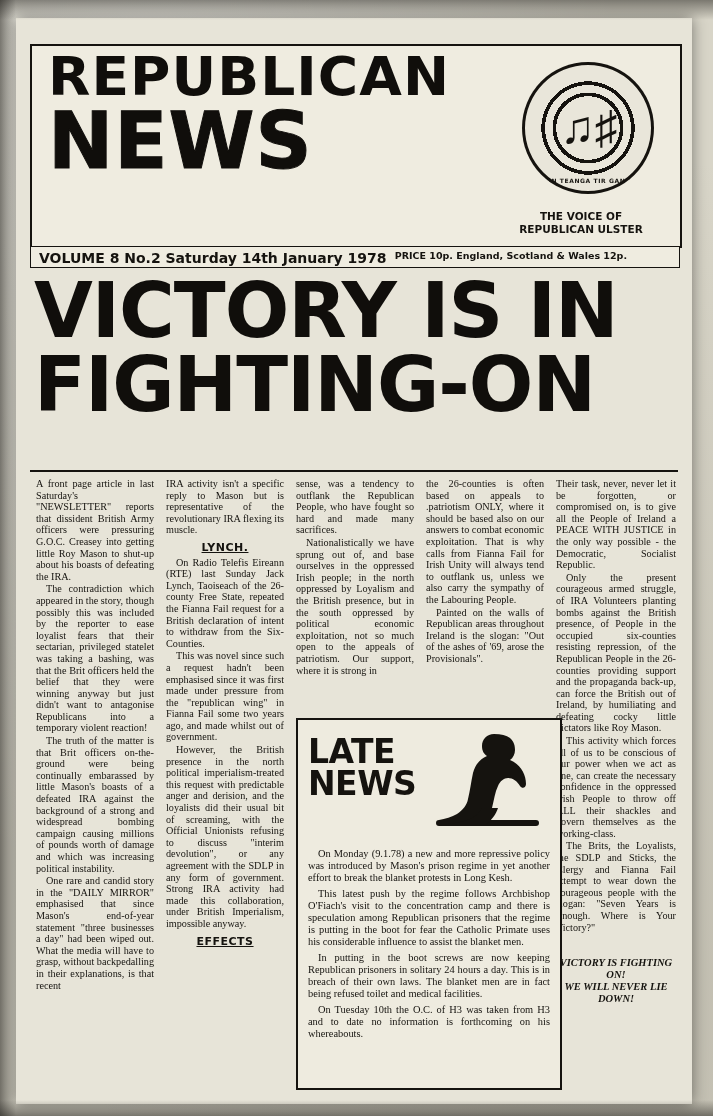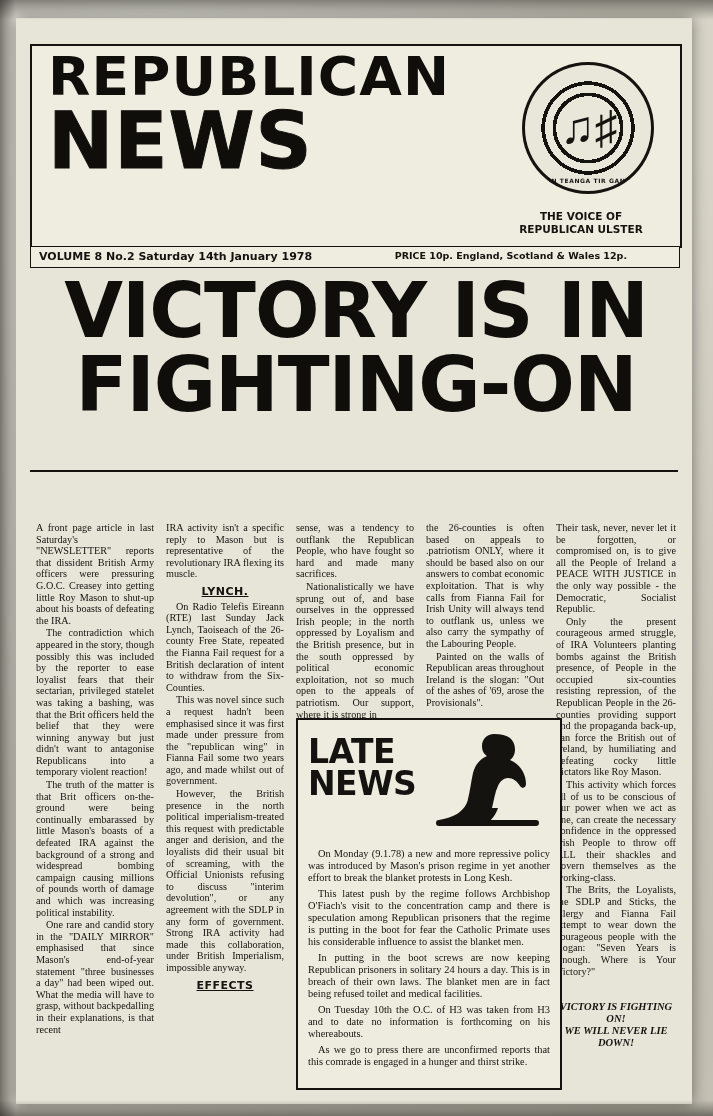--- a/index.html
+++ b/index.html
@@ -121,40 +121,39 @@
     width: 648px;
     height: 20px;
     border: 1.5px solid #15130f;
     background: #efece0;
   }
   .infobar .vol {
     position: absolute;
     left: 8px;
     top: 3px;
     font-family: "DejaVu Sans", sans-serif;
-    font-size: 11px;
+    font-size: 14px;
     font-weight: bold;
     color: #15130f;
   }
   .infobar .price {
     position: absolute;
     right: 52px;
     top: 3px;
     font-family: "DejaVu Sans", sans-serif;
     font-size: 9.5px;
     font-weight: bold;
     color: #15130f;
   }
   
   .headline {
     position: absolute;
     left: 18px;
     top: 256px;
     width: 644px;
-    text-align: center;
     color: #100e0b;
     font-family: "DejaVu Sans", sans-serif;
     font-weight: bold;
     font-size: 76px;
     line-height: 0.98;
     letter-spacing: -1px;
   }
   .headline span { display: block; }
   .rule {
     position: absolute;
@@ -176,21 +175,21 @@
     position: absolute;
     top: 0;
     width: 118px;
     font-size: 10.2px;
     line-height: 11.6px;
     text-align: justify;
     color: #15130f;
     hyphens: auto;
   }
   .col p { margin: 0 0 1px 0; text-indent: 10px; }
-  .col p.noindent { text-indent: 0; margin-top: 44px; }
+  .col p.noindent { text-indent: 0; }
   .c1 { left: 0; }
   .c2 { left: 130px; }
   .c3 { left: 260px; }
   .c4 { left: 390px; }
   .c5 { left: 520px; width: 120px; }
   .subhead {
     text-align: center;
     font-family: "DejaVu Sans", sans-serif;
     font-weight: bold;
     font-size: 11px;
@@ -338,21 +337,20 @@
       </div>
       <svg class="late-figure" viewBox="0 0 120 112">
         <path fill="#15130f" d="M60 6c-7 0-12 5-12 12 0 5 2 8 5 10-7 3-12 9-14 17-2 9-3 18-5 26-1 6-5 11-11 15-5 3-12 5-18 6-2 0-3 1-3 3s1 3 3 3h97c2 0 3-1 3-3s-1-3-3-3H52c3-3 5-7 6-12 2-8 3-16 6-22 2-5 6-8 10-8 5 0 9 3 12 8 2 3 6 2 6-2 0-10-6-20-16-24 3-2 5-6 5-10C81 11 74 6 60 6z"></path>
         <path fill="#15130f" d="M14 96c10-1 20-3 27-8 3-2 5-5 7-8h16c-2 6-6 12-12 16H14z"></path>
       </svg>
       <div class="late-body">
         <p>On Monday (9.1.78) a new and more repressive policy was introduced by Mason's prison regime in yet another effort to break the blanket protests in Long Kesh.</p>
         <p>This latest push by the regime follows Archbishop O'Fiach's visit to the concentration camp and there is speculation among Republican prisoners that the regime is putting in the boot for fear the Catholic Primate uses his considerable influence to assist the blanket men.</p>
         <p>In putting in the boot screws are now keeping Republican prisoners in solitary 24 hours a day. This is in breach of their own laws. The blanket men are in fact being refused toilet and medical facilities.</p>
         <p>On Tuesday 10th the O.C. of H3 was taken from H3 and to date no information is forthcoming on his whereabouts.</p>
-        <p>As we go to press there are unconfirmed reports that this comrade is engaged in a hunger and thirst strike.</p>
       </div>
     </div>
 
   </div>
 
   <div class="edge edge-l"></div>
   <div class="edge edge-r"></div>
   <div class="edge edge-t"></div>
   <div class="edge edge-b"></div>
 </div>

